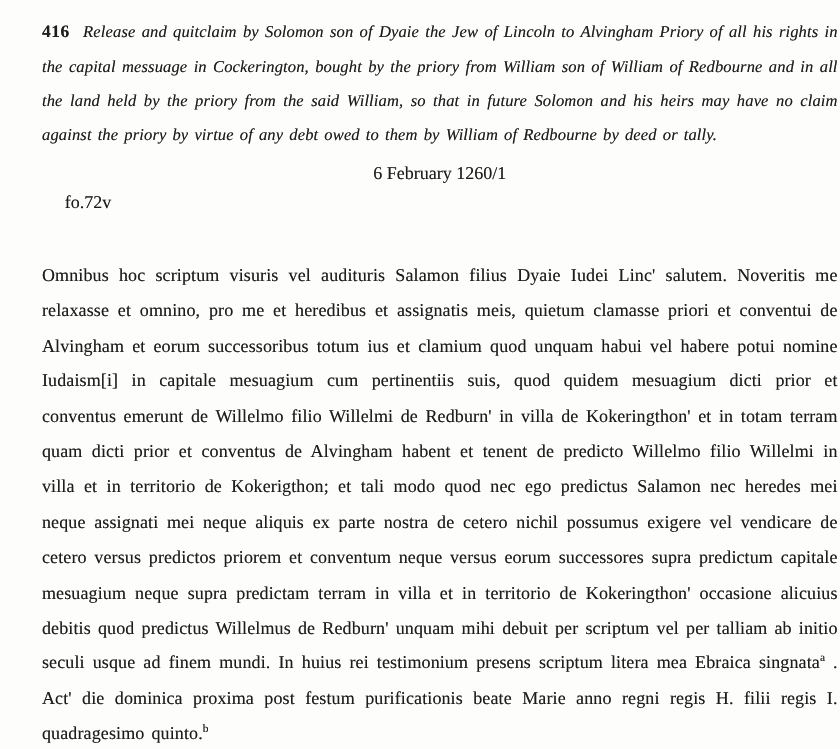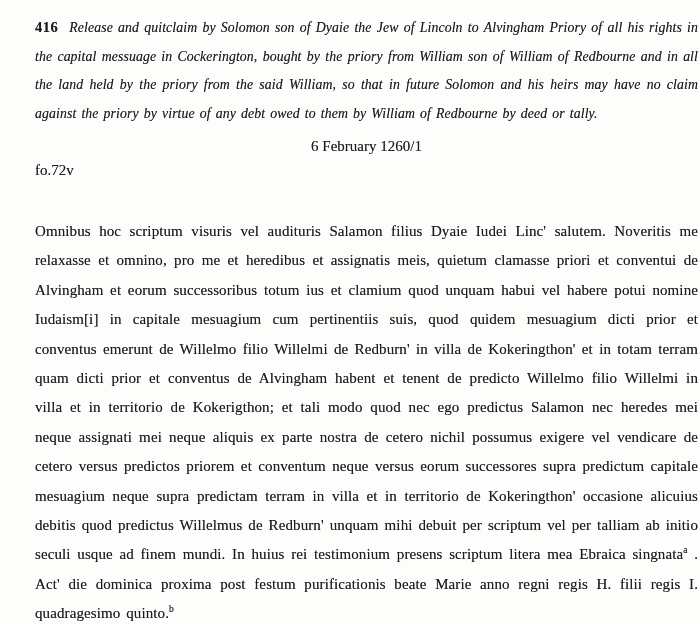--- a/index.html
+++ b/index.html
@@ -46,20 +46,21 @@
     line-height: 19px;
     text-shadow: 0 0 0.5px rgba(20,20,20,0.5);
   }
   
   .folio-line {
     margin-top: 5px;
     text-align: left;
     font-size: 15px;
     line-height: 19px;
     text-shadow: 0 0 0.5px rgba(20,20,20,0.5);
+    margin-left: 19px;
   }
   
   .body-text {
     margin: 0;
     margin-top: 37px;
     font-size: 15px;
     line-height: 29.4px;
     text-align: justify;
     word-spacing: 2px;
     letter-spacing: 0.1px;

